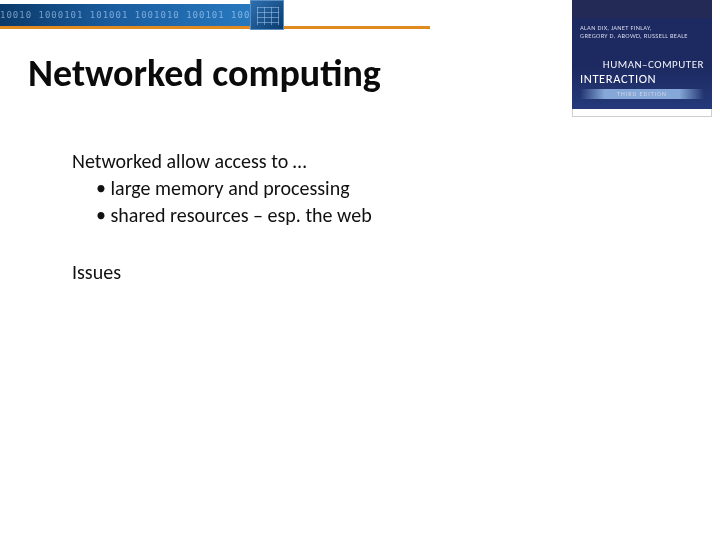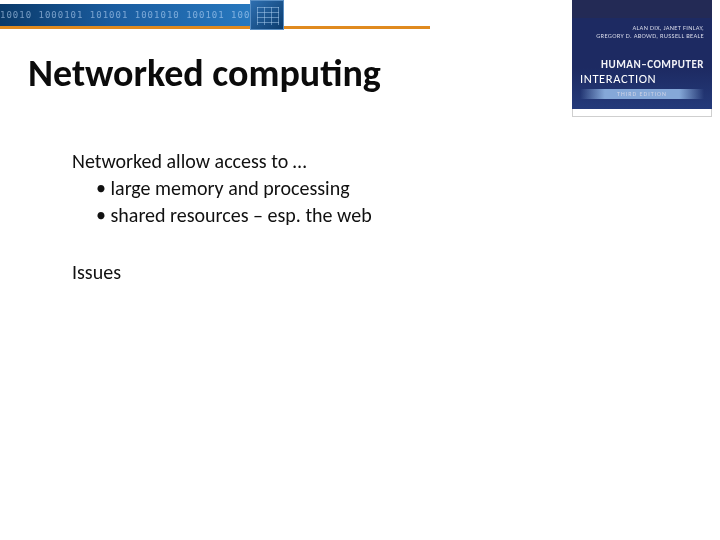--- a/index.html
+++ b/index.html
@@ -24,22 +24,22 @@
     content: ""; position: absolute; background: rgba(170,205,240,0.5);
   }
   .chip::before { left: 6px; top: 6px; width: 22px; height: 1px; box-shadow: 0 5px 0 rgba(170,205,240,0.5), 0 10px 0 rgba(170,205,240,0.5), 0 15px 0 rgba(170,205,240,0.5); }
   .chip::after  { left: 6px; top: 6px; width: 1px; height: 18px; box-shadow: 7px 0 0 rgba(170,205,240,0.5), 14px 0 0 rgba(170,205,240,0.5), 21px 0 0 rgba(170,205,240,0.5); }
   .book-wrap { position: absolute; right: 8px; top: 0; width: 140px; }
   .navy-bar { height: 18px; background: #232a55; }
   .book {
     width: 140px; background: #1d2a62; color: #fff; padding: 6px 8px 10px 8px;
     background-image: linear-gradient(180deg,#1d2a62 0%,#1d2a62 55%,#243a7a 100%);
   }
-  .authors { font-size: 6.5px; letter-spacing: 0.3px; text-align: right; color: #d7d9e8; line-height: 1.25; margin-bottom: 4px; }
-  .book-title1 { font-size: 11px; font-weight: 700; letter-spacing: 0.5px; text-align: right; color: #f2f2f7; margin-top: 18px; }
+  .authors { font-size: 6.5px; letter-spacing: 0.3px; text-align: left; color: #d7d9e8; line-height: 1.25; margin-bottom: 4px; }
+  .book-title1 { font-size: 11px; font-weight: 400; letter-spacing: 0.5px; text-align: right; color: #f2f2f7; margin-top: 18px; }
   .book-title2 { font-size: 12.5px; font-weight: 400; letter-spacing: 0.6px; text-align: left; color: #fff; }
   .edition {
     font-size: 6px; text-align: center; color: #cfd3e6; margin-top: 3px;
     background: linear-gradient(90deg, transparent 0%, #85a8d8 20%, #85a8d8 80%, transparent 100%);
     padding: 1px 0; letter-spacing: 1px;
   }
   .book-under { height: 8px; background: #fff; border: 1px solid #cfcfcf; border-top: none; }
   .title {
     position: absolute; left: 28px; top: 50px;
     font-size: 38px; font-weight: 700; color: #0b0b0b;

